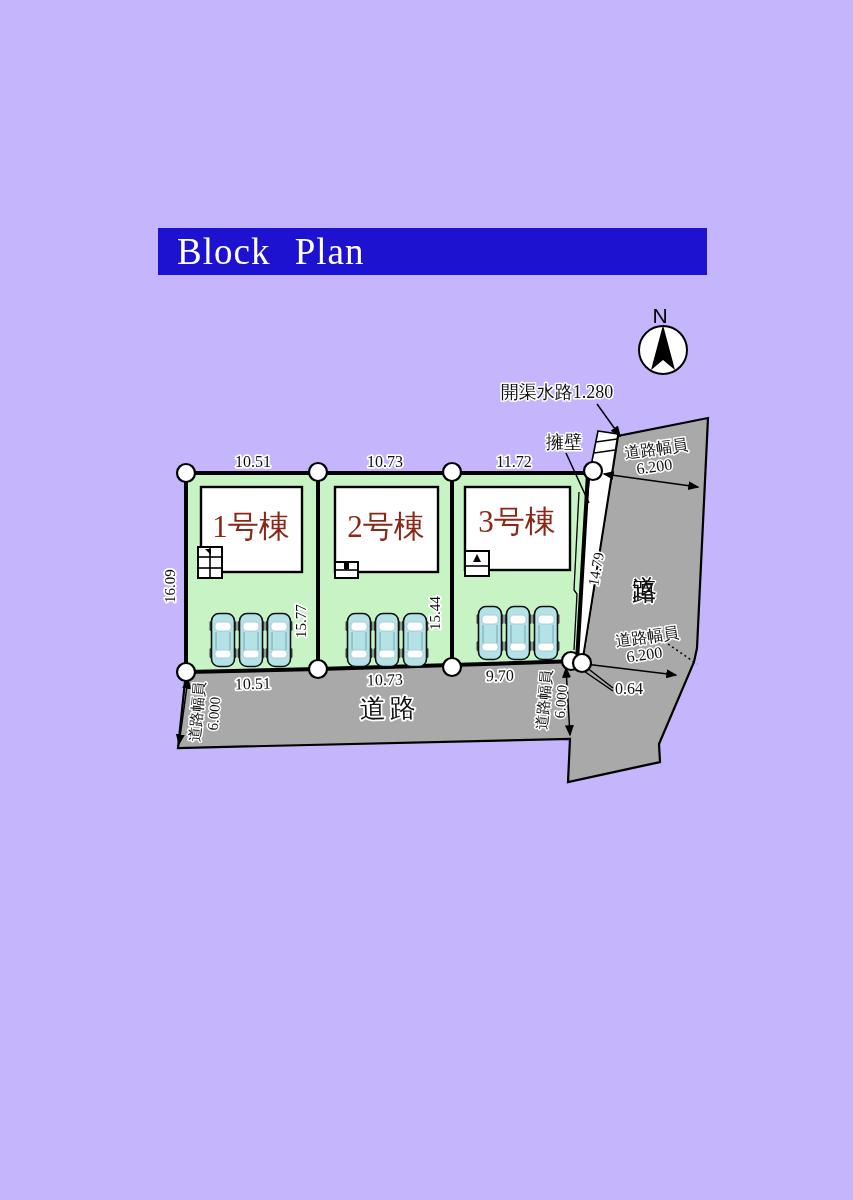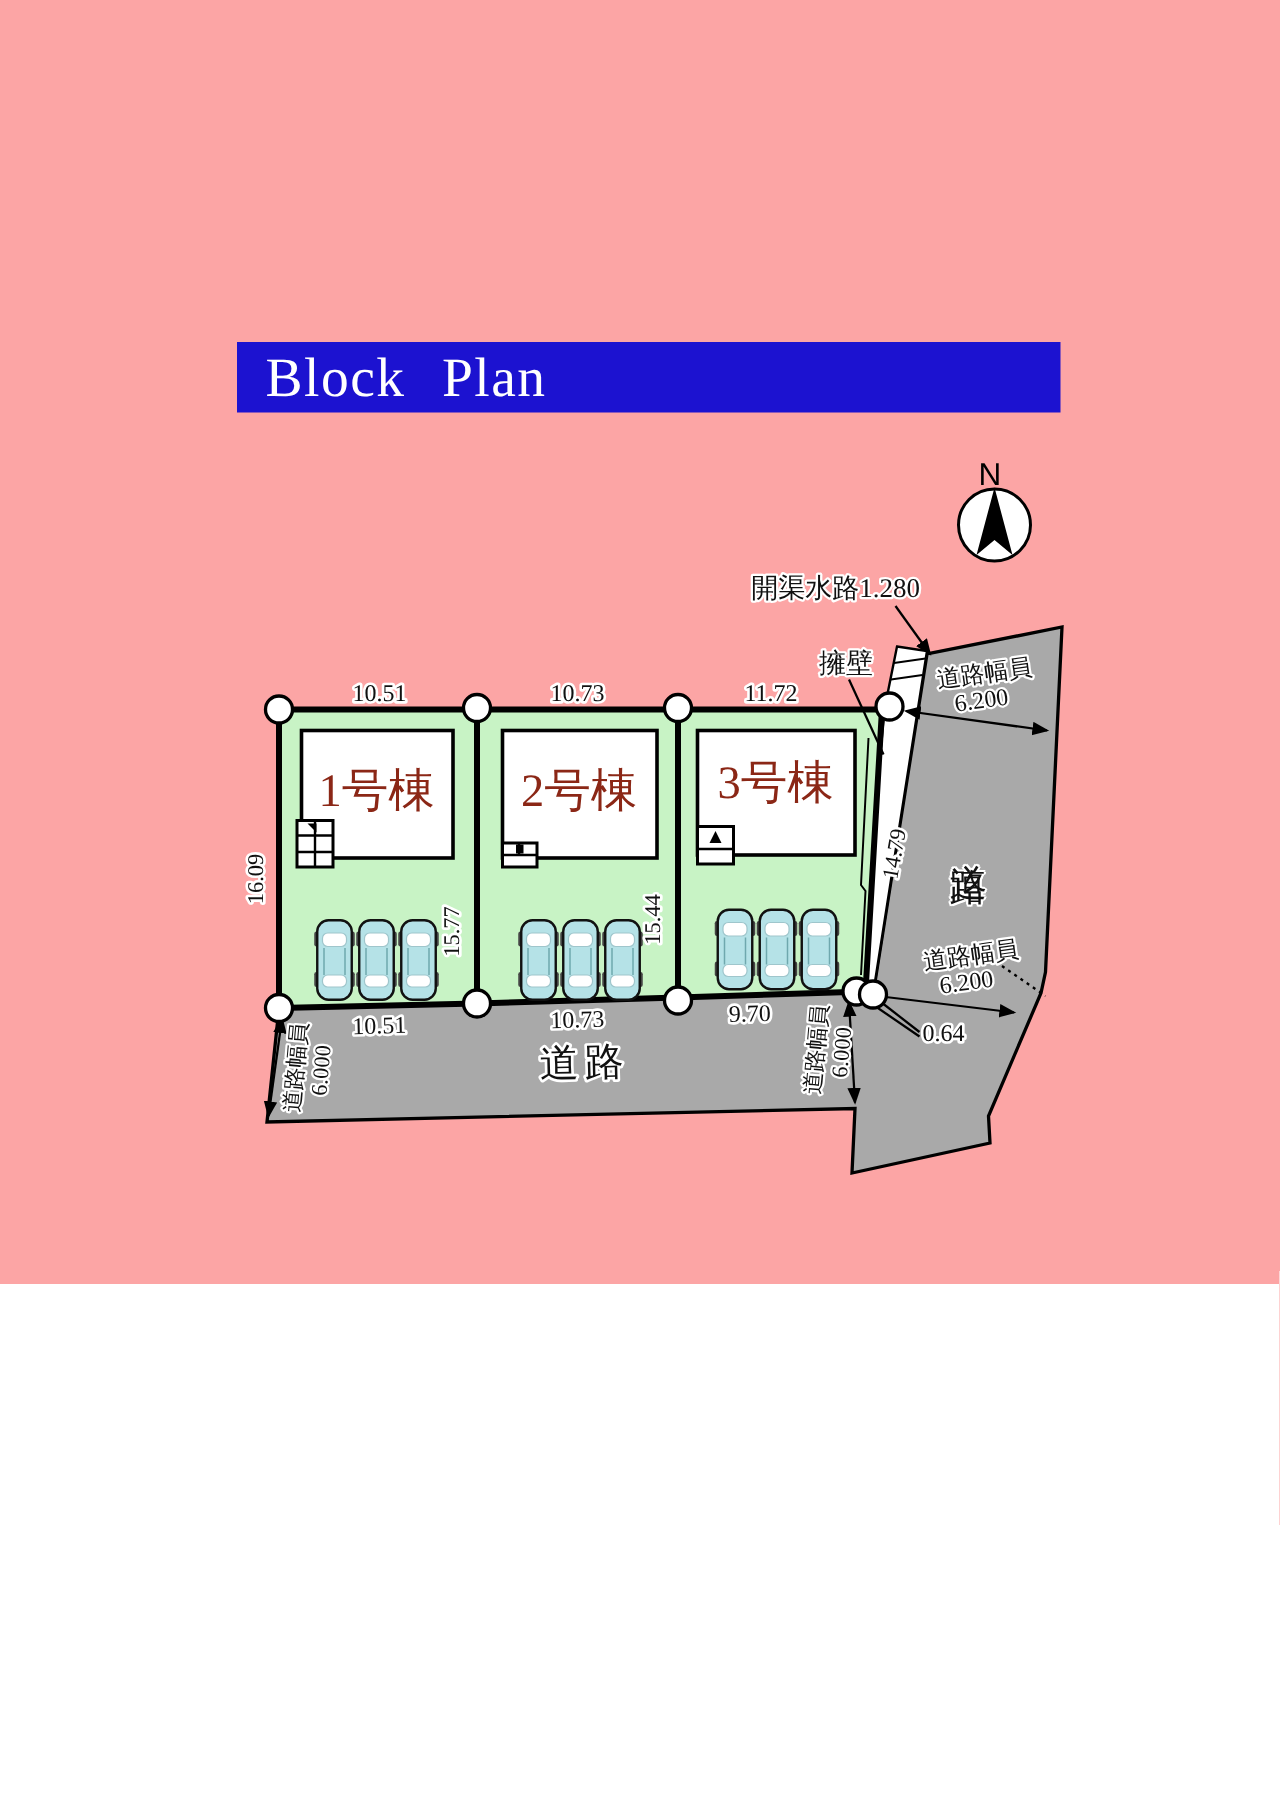--- a/index.html
+++ b/index.html
@@ -1,20 +1,20 @@
 <!DOCTYPE html>
 <html style="--banner-blue: #1c12d0; --lot-green: #c8f3c5; --road-gray: #a9a9a9; --car-blue: #b5e2e7; --label-red: #8b2716;"><head>
 <meta charset="utf-8">
 <style>
   :root{
     --banner-blue:#1c12d0; --lot-green:#c8f3c5; --road-gray:#a9a9a9;
     --car-blue:#b5e2e7; --label-red:#8b2716;
   }
   html,body{margin:0;padding:0;background:#fff;}
-  .page{position:relative;width:853px;height:856px;background:#fca5a5;overflow:hidden;
+  .page{position:relative;width:853px;height:1200px;background:#c4b5fd;overflow:hidden;
         font-family:"Liberation Serif","DejaVu Serif",serif;}
   svg{position:absolute;left:0;top:0;}
   .banner-rect{fill:var(--banner-blue);}
   .banner-title{font:37px "Liberation Serif","DejaVu Serif",serif;fill:#fff;word-spacing:14px;letter-spacing:1px;}
   .lot{fill:var(--lot-green);stroke:#000;stroke-width:4;stroke-linejoin:round;}
   .road{fill:var(--road-gray);stroke:#000;stroke-width:2.2;stroke-linejoin:miter;}
   .strip{fill:#fff;stroke:#000;stroke-width:1.6;}
   .bld{fill:#fff;stroke:#000;stroke-width:2.4;}
   .grid{fill:#fff;stroke:#000;stroke-width:2;}
   .gridline{stroke:#000;stroke-width:1.6;fill:none;}

